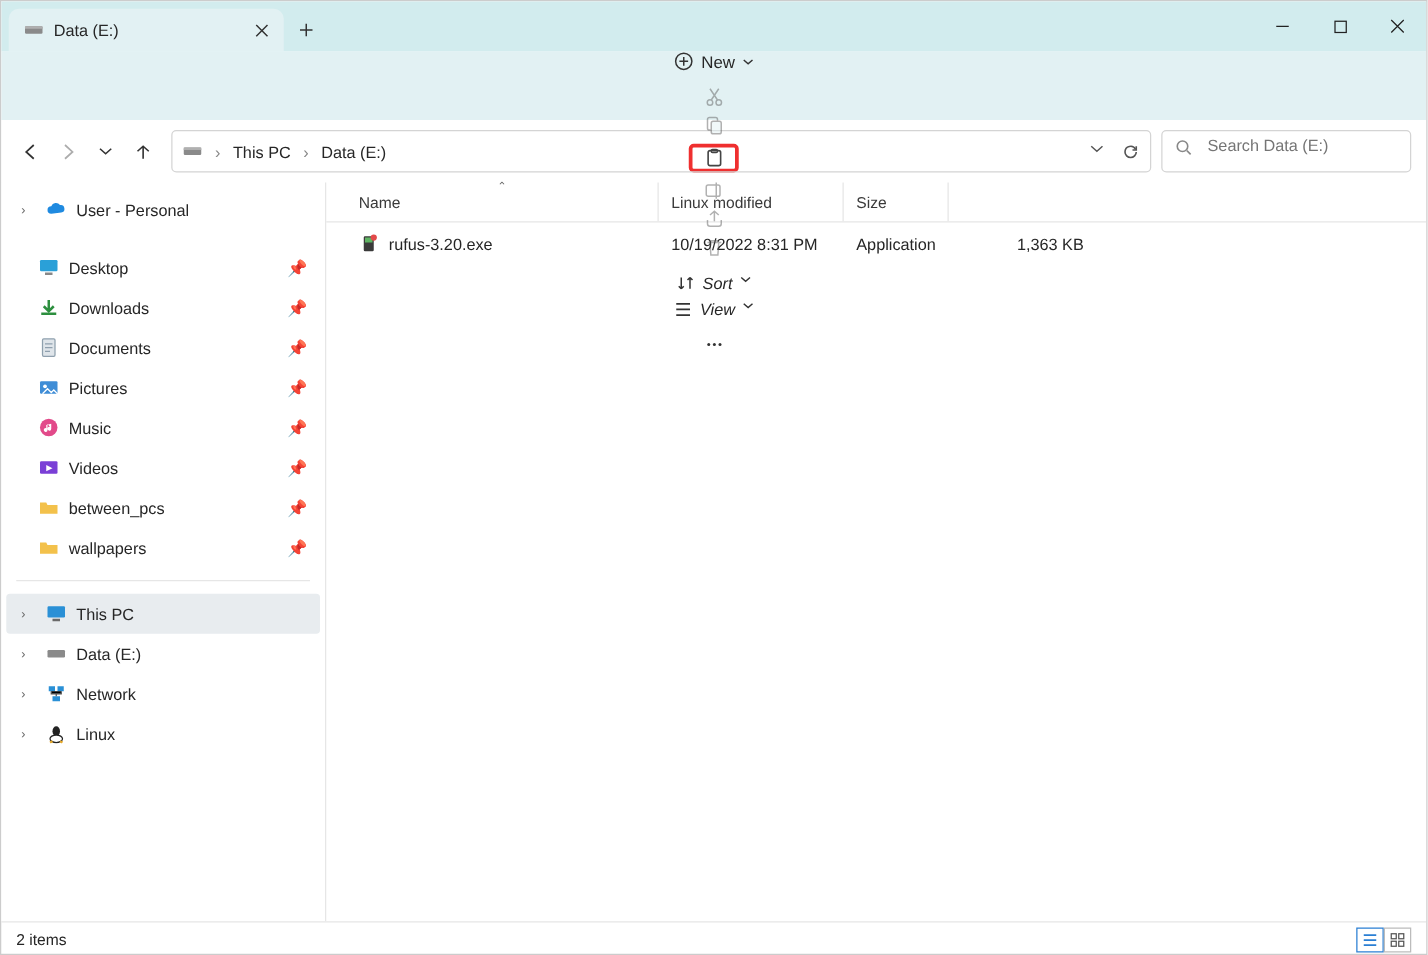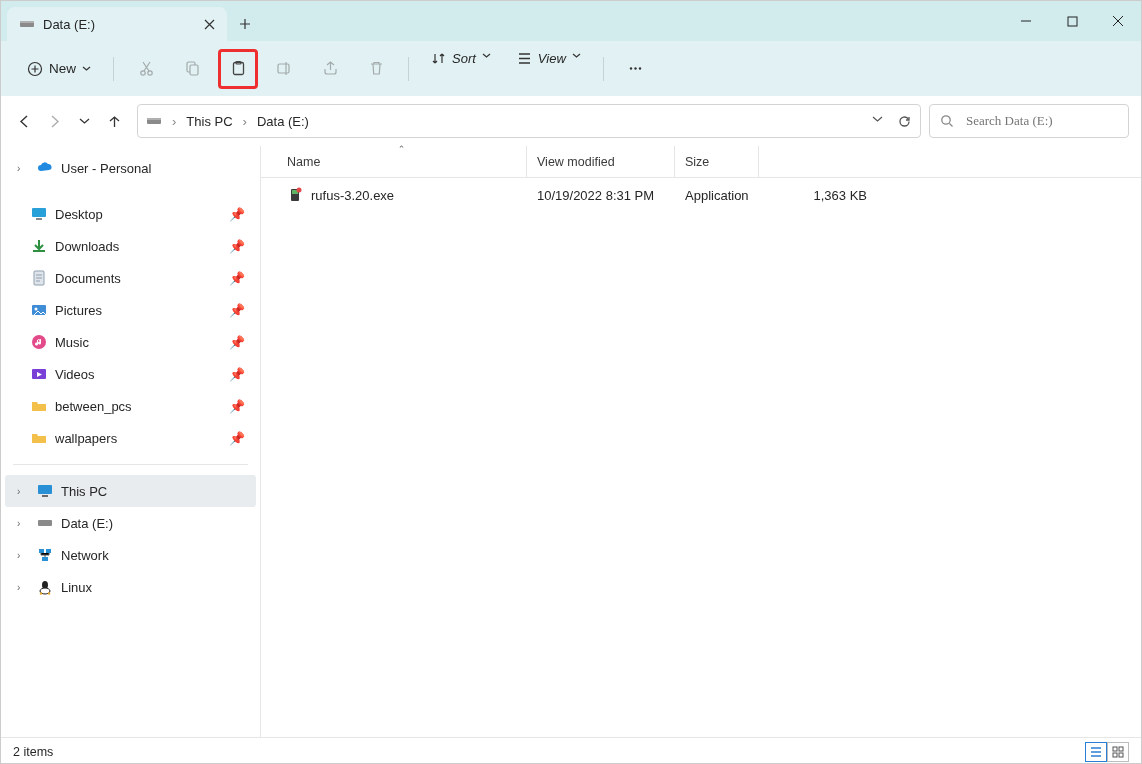--- a/index.html
+++ b/index.html
@@ -58,20 +58,21 @@
     width:46px;display:flex;align-items:center;justify-content:center;
   }
   
   .toolbar{
     height:55px;
     background:var(--accent-light);
     display:flex;
     align-items:center;
     padding:0 16px;
     gap:6px;
+    flex-direction:column;
   }
   .toolbar .sep{width:1px;height:24px;background:#c4d4d6;margin:0 6px;}
   .tool-btn{
     width:40px;height:40px;
     display:flex;align-items:center;justify-content:center;
     border-radius:4px;
     color:#545454;
   }
   .tool-btn.disabled{opacity:.45;}
   .new-btn{
@@ -108,23 +109,22 @@
     padding:0 8px;
     gap:10px;
   }
   .addressbar .crumb{display:flex;align-items:center;gap:4px;}
   .addressbar .chev{color:#888;}
   .addr-right{margin-left:auto;display:flex;gap:14px;color:#555;}
   .searchbox{
     width:200px;height:34px;
     border:1px solid var(--border);
     border-radius:4px;
-    display:flex;align-items:center;padding:12px 10px;gap:10px;
+    display:flex;align-items:flex-end;padding:12px 10px;gap:10px;
     color:#888;
-    font-family:Liberation Serif, serif;
   }
   .searchbox input{border:none;outline:none;font:inherit;color:#888;width:100%;}
   
   .body{
     display:flex;
     height:calc(764px - 40px - 55px - 50px - 28px);
     background:#fff;
   }
   .sidebar{
     width:260px;
@@ -505,21 +505,21 @@
       <span>Linux</span>
     </div>
   </div>
 
   <div class="content">
     <div class="col-headers">
       <div class="col-name">
         <span>Name</span>
         <span class="sort-caret">⌃</span>
       </div>
-      <div class="col-date">View modified</div>
+      <div class="col-date">Linux modified</div>
       <div class="col-size">Size</div>
     </div>
     <div class="rows" id="file-rows">
         <div class="row">
           <div class="c-name">
             <span class="ico">
               <svg width="16" height="16" viewBox="0 0 16 16">
                 <rect x="4" y="2" width="8" height="12" rx="1" fill="#3a3a3a"></rect>
                 <rect x="5" y="3" width="6" height="4" fill="#5fb463"></rect>
                 <circle cx="12" cy="3" r="2.5" fill="#e24a4a"></circle>

